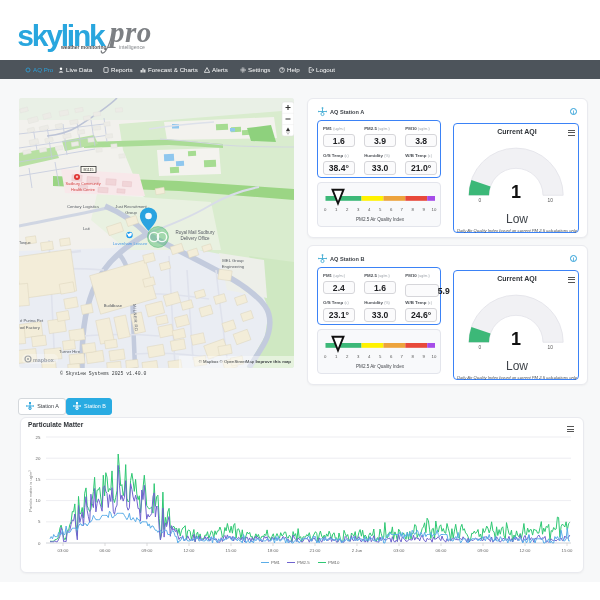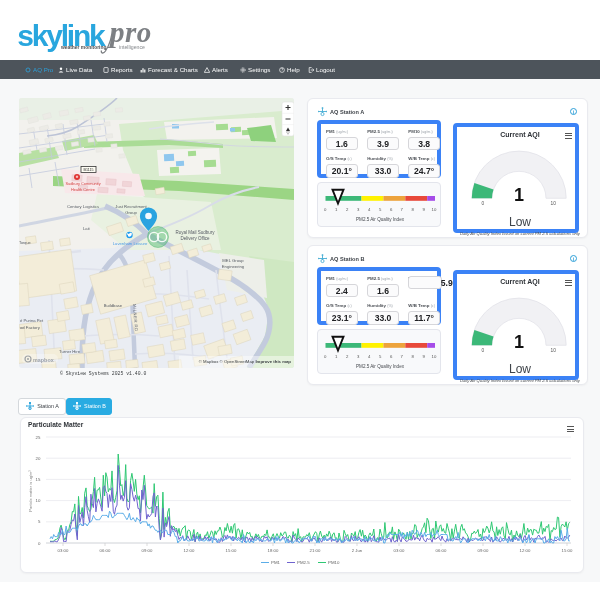--- a/index.html
+++ b/index.html
@@ -4,21 +4,21 @@
 <style>
 * { margin:0; padding:0; box-sizing:border-box; }
 html,body { width:600px; height:600px; font-family:"Liberation Sans",sans-serif; background:#fff; overflow:hidden; }
 #page { position:relative; width:600px; height:600px; }
 .abs { position:absolute; }
 #navbar { left:0; top:60px; width:600px; height:19px; background:#4d545b; position:absolute; }
 .navitem { position:absolute; top:6px; font-size:6.2px; color:#fff; white-space:nowrap; }
 .navitem svg { vertical-align:-1px; margin-right:2px; }
 #content { left:0; top:79px; width:600px; height:503px; background:#f7f8f9; position:absolute; }
 .panel { position:absolute; background:#fff; border:1px solid #e9eaef; border-radius:6px; box-shadow:0 1px 2px rgba(0,0,0,0.04); }
-.card { position:absolute; background:#fff; border:4px solid #3b82f6; border-radius:4px; }
+.card { position:absolute; background:#fff; border:1px solid #3b82f6; border-radius:4px; }
 .stitle { position:absolute; font-size:5.6px; color:#3f444a; font-weight:bold; }
 .lbl { position:absolute; font-size:4.4px; font-weight:bold; color:#4a4e54; white-space:nowrap; }
 .lbl span { font-weight:normal; font-size:3.6px; color:#9aa0a8; }
 .vbox { position:absolute; width:32.7px; height:13.3px; border:1px solid #d6d6da; border-radius:3px; background:#fbfbfc; text-align:center; line-height:13.3px; font-size:8.6px; font-weight:bold; color:#202124; }
 .scard { position:absolute; background:#f8f9fb; border:1px solid #e3e5ec; border-radius:4px; }
 .gtitle { font-size:7px; font-weight:bold; color:#2f3338; }
 .ham { position:absolute; width:7px; }
 .ham div { height:1.3px; background:#555; margin-bottom:1.3px; }
 .info { position:absolute; width:7px; height:7px; border:1px solid #2d9fd8; border-radius:50%; color:#2d9fd8; font-size:5px; text-align:center; line-height:6.5px; font-weight:bold; }
 .num { position:absolute; font-size:4.3px; color:#555; }
@@ -293,23 +293,23 @@
   <div class="card" style="left:9px; top:21px; width:124px; height:57.5px;">
     <div class="lbl" style="left:5px; top:4.5px;">PM1 <span>(ug/m³)</span></div>
     <div class="lbl" style="left:46.2px; top:4.5px;">PM2.5 <span>(ug/m³)</span></div>
     <div class="lbl" style="left:87.3px; top:4.5px;">PM10 <span>(ug/m³)</span></div>
     <div class="vbox" style="left:4.5px; top:12.5px;">1.6</div>
     <div class="vbox" style="left:45.7px; top:12.5px;">3.9</div>
     <div class="vbox" style="left:86.8px; top:12.5px;">3.8</div>
     <div class="lbl" style="left:5px; top:31.5px;">O/S Temp <span>(c)</span></div>
     <div class="lbl" style="left:46.2px; top:31.5px;">Humidity <span>(%)</span></div>
     <div class="lbl" style="left:87.3px; top:31.5px;">W/B Temp <span>(c)</span></div>
-    <div class="vbox" style="left:4.5px; top:40.3px;">20.1°</div>
+    <div class="vbox" style="left:4.5px; top:40.3px;">38.4°</div>
     <div class="vbox" style="left:45.7px; top:40.3px;">33.0</div>
-    <div class="vbox" style="left:86.8px; top:40.3px;">24.7°</div>
+    <div class="vbox" style="left:86.8px; top:40.3px;">21.0°</div>
   </div>
   <div class="scard" style="left:9px; top:83px; width:124px; height:45px;">
     <svg class="abs" style="left:0; top:0;" width="124" height="45" viewBox="0 0 124 45">
       <rect x="7.5" y="13" width="36" height="4.8" fill="#3cb878"></rect>
       <rect x="43.5" y="13" width="21.9" height="4.8" fill="#fff200"></rect>
       <rect x="65.4" y="13" width="21.9" height="4.8" fill="#eda33c"></rect>
       <rect x="87.3" y="13" width="21.9" height="4.8" fill="#e8493a"></rect>
       <rect x="109.2" y="13" width="7.8" height="4.8" fill="#a54ce8"></rect>
       <path d="M14.5 6.7 H25.5 L20 20.5 Z" fill="#fff" stroke="#111" stroke-width="1.9"></path>
     </svg>
@@ -357,27 +357,27 @@
     </g>
   </svg>
   <div class="stitle" style="left:22px; top:9.5px;">AQ Station B</div>
   <div class="info" style="left:262px; top:9px;">i</div>
   <div class="card" style="left:9px; top:21px; width:124px; height:57.5px;">
     <div class="lbl" style="left:5px; top:4.5px;">PM1 <span>(ug/m³)</span></div>
     <div class="lbl" style="left:46.2px; top:4.5px;">PM2.5 <span>(ug/m³)</span></div>
     <div class="lbl" style="left:87.3px; top:4.5px;">PM10 <span>(ug/m³)</span></div>
     <div class="vbox" style="left:4.5px; top:12.5px;">2.4</div>
     <div class="vbox" style="left:45.7px; top:12.5px;">1.6</div>
-    <div class="vbox" style="left:86.8px; top:5px;padding-left:32px;">5.9</div>
+    <div class="vbox" style="left:86.8px; top:16px;padding-left:32px;">5.9</div>
     <div class="lbl" style="left:5px; top:31.5px;">O/S Temp <span>(c)</span></div>
     <div class="lbl" style="left:46.2px; top:31.5px;">Humidity <span>(%)</span></div>
     <div class="lbl" style="left:87.3px; top:31.5px;">W/B Temp <span>(c)</span></div>
     <div class="vbox" style="left:4.5px; top:40.3px;">23.1°</div>
     <div class="vbox" style="left:45.7px; top:40.3px;">33.0</div>
-    <div class="vbox" style="left:86.8px; top:40.3px;">11.7°</div>
+    <div class="vbox" style="left:86.8px; top:40.3px;">24.6°</div>
   </div>
   <div class="scard" style="left:9px; top:83px; width:124px; height:45px;">
     <svg class="abs" style="left:0; top:0;" width="124" height="45" viewBox="0 0 124 45">
       <rect x="7.5" y="13" width="36" height="4.8" fill="#3cb878"></rect>
       <rect x="43.5" y="13" width="21.9" height="4.8" fill="#fff200"></rect>
       <rect x="65.4" y="13" width="21.9" height="4.8" fill="#eda33c"></rect>
       <rect x="87.3" y="13" width="21.9" height="4.8" fill="#e8493a"></rect>
       <rect x="109.2" y="13" width="7.8" height="4.8" fill="#a54ce8"></rect>
       <path d="M14.5 6.7 H25.5 L20 20.5 Z" fill="#fff" stroke="#111" stroke-width="1.9"></path>
     </svg>

